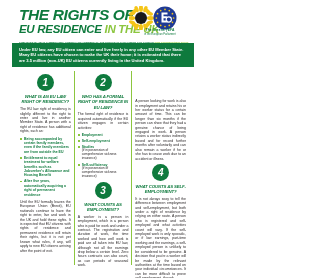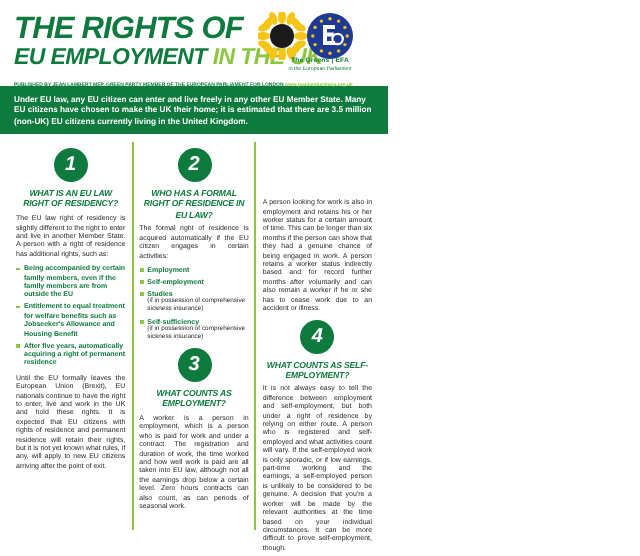--- a/index.html
+++ b/index.html
@@ -2,21 +2,21 @@
 <html><head>
 <meta charset="utf-8">
 <style>
   html,body{margin:0;padding:0;}
   body{
     width:194px;height:278px;overflow:hidden;
     background:#ffffff;
     font-family:"Liberation Sans","DejaVu Sans",sans-serif;
     color:#1d1d1b;
   }
-  .page{position:relative;width:194px;height:278px;box-sizing:border-box;}
+  .page{position:relative;width:194px;height:278px;box-sizing:border-box;padding-left:12px;}
 
   
   .header{
     position:relative;
     padding:6px 7px 2px 7px;
     background:#ffffff;
     height:43px;box-sizing:border-box;
   }
   .title-wrap{position:absolute;left:7px;top:7px;width:122px;}
   .title-line1{
@@ -131,21 +131,21 @@
 </style>
 </head>
 <body>
 
 <div class="page">
 
   <div class="header">
     <div class="title-wrap">
       <div class="title-line1">THE RIGHTS OF</div>
       <div class="title-line2">
-        <span class="t2a">EU EMPLOYMENT</span>
+        <span class="t2a">EU RESIDENCE</span>
         <span class="t2b">IN THE UK</span>
       </div>
     </div>
 
     <div class="logo">
       <svg width="60" height="24" viewBox="0 0 60 24">
 
         <g>
           <g fill="#f5c518">
             <ellipse cx="12" cy="2.5" rx="2" ry="3.6"></ellipse>

